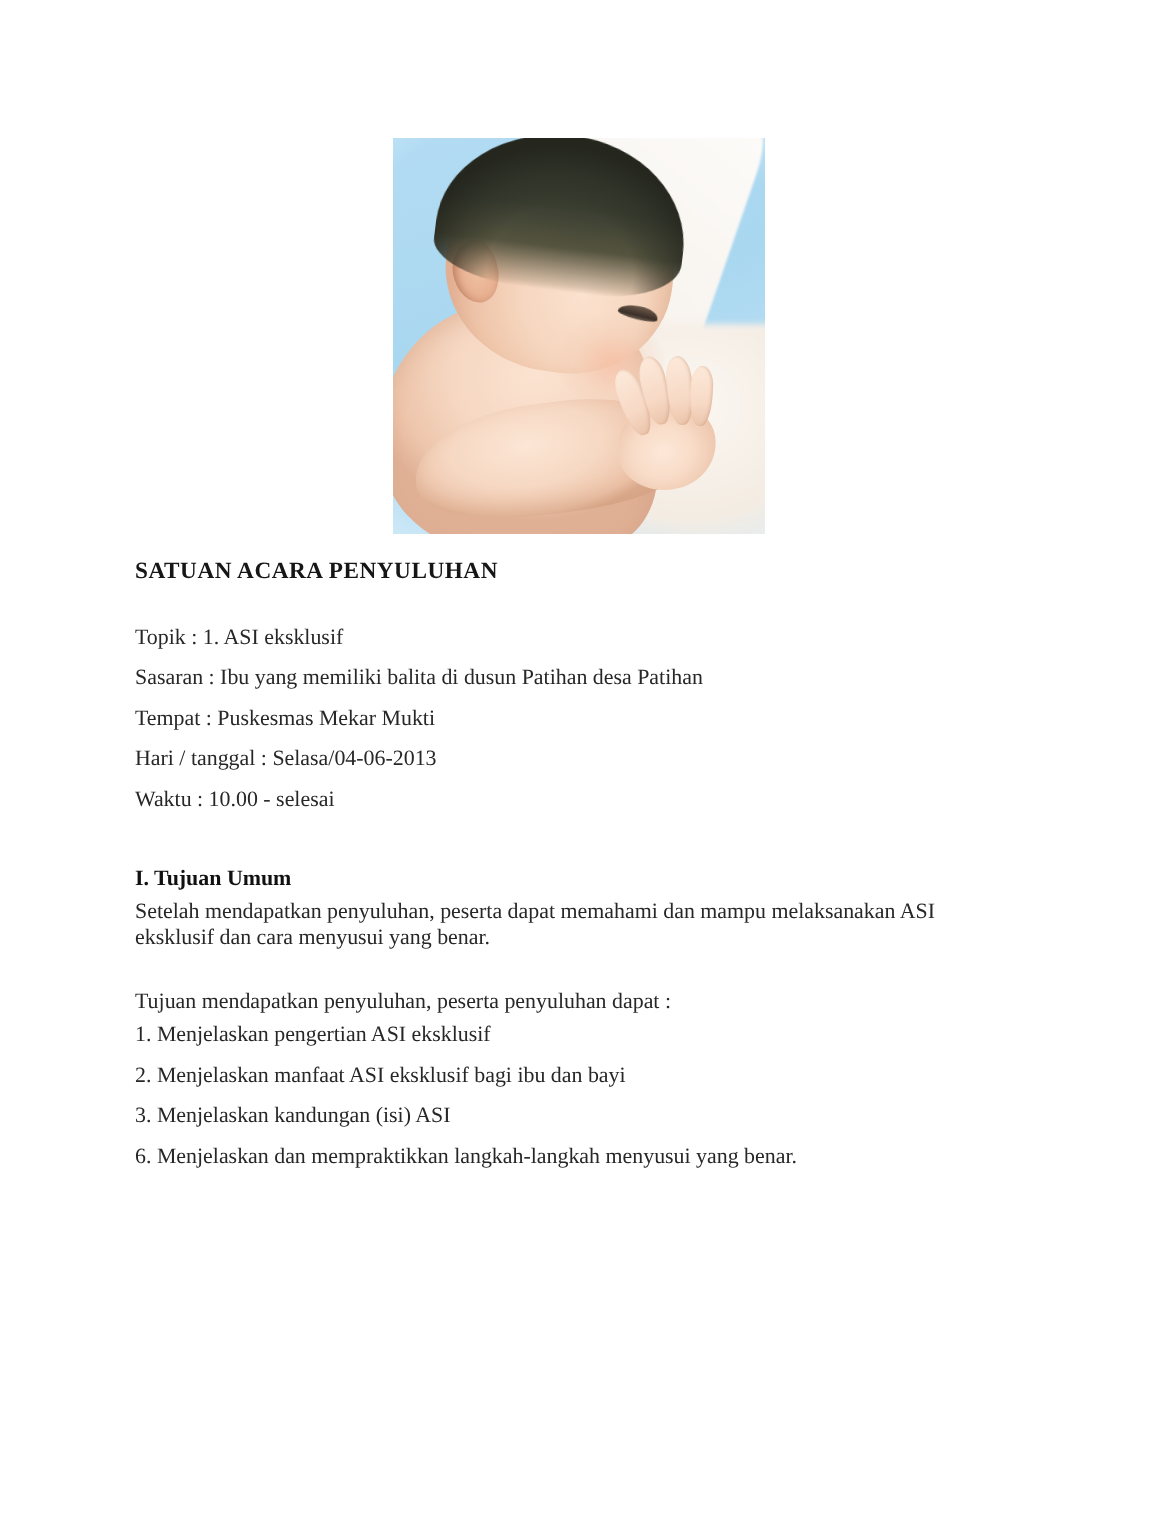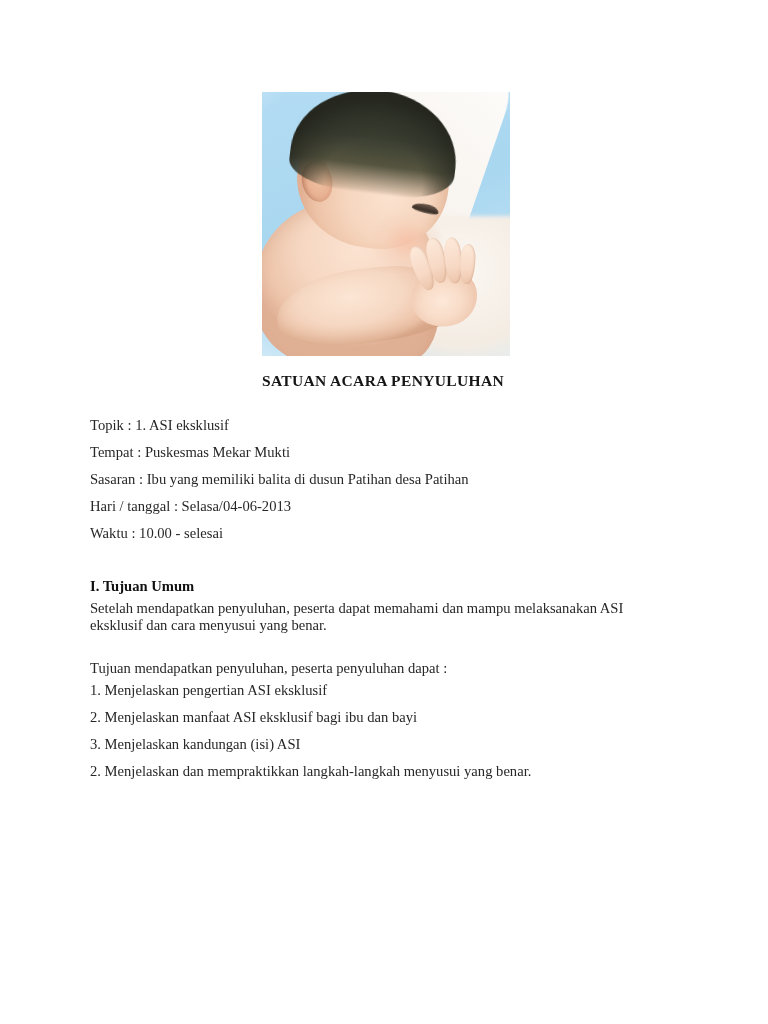--- a/index.html
+++ b/index.html
@@ -182,21 +182,20 @@
   .f2 { left: 32px; top: -2px; transform: rotate(2deg); }
   .f3 { left: 48px; top: 2px;  transform: rotate(9deg); }
   .f4 { left: 62px; top: 12px; height: 40px; width: 15px; transform: rotate(17deg); }
 
   
   .title {
     position: absolute;
     left: 90px;
     top: 372px;
     width: 586px;
-    text-align: center;
     font-weight: bold;
     font-size: 15.5px;
     letter-spacing: 0.35px;
     color: #161616;
   }
 
   .content {
     position: absolute;
     left: 90px;
     top: 412px;
@@ -239,33 +238,33 @@
         <div class="finger f4"></div>
       </div>
     </div>
   </div>
 
   <div class="title">SATUAN ACARA PENYULUHAN</div>
 
   <div class="content">
 
     <div class="line">Topik : 1. ASI eksklusif</div>
+    <div class="line">Sasaran : Ibu yang memiliki balita di dusun Patihan desa Patihan</div>
     <div class="line">Tempat : Puskesmas Mekar Mukti</div>
-    <div class="line">Sasaran : Ibu yang memiliki balita di dusun Patihan desa Patihan</div>
     <div class="line">Hari / tanggal : Selasa/04-06-2013</div>
     <div class="line">Waktu : 10.00 - selesai</div>
 
     <div class="gap-md"></div>
 
     <div class="heading">I. Tujuan Umum</div>
     <div class="para">Setelah mendapatkan penyuluhan, peserta dapat memahami dan mampu melaksanakan ASI eksklusif dan cara menyusui yang benar.</div>
 
     <div class="gap-md"></div>
 
     <div class="para">Tujuan mendapatkan penyuluhan, peserta penyuluhan dapat :</div>
 
     <div class="line">1. Menjelaskan pengertian ASI eksklusif</div>
     <div class="line">2. Menjelaskan manfaat ASI eksklusif bagi ibu dan bayi</div>
     <div class="line">3. Menjelaskan kandungan (isi) ASI</div>
-    <div class="line">2. Menjelaskan dan mempraktikkan langkah-langkah menyusui yang benar.</div>
+    <div class="line">6. Menjelaskan dan mempraktikkan langkah-langkah menyusui yang benar.</div>
 
   </div>
 </div>
 
 </body></html>

